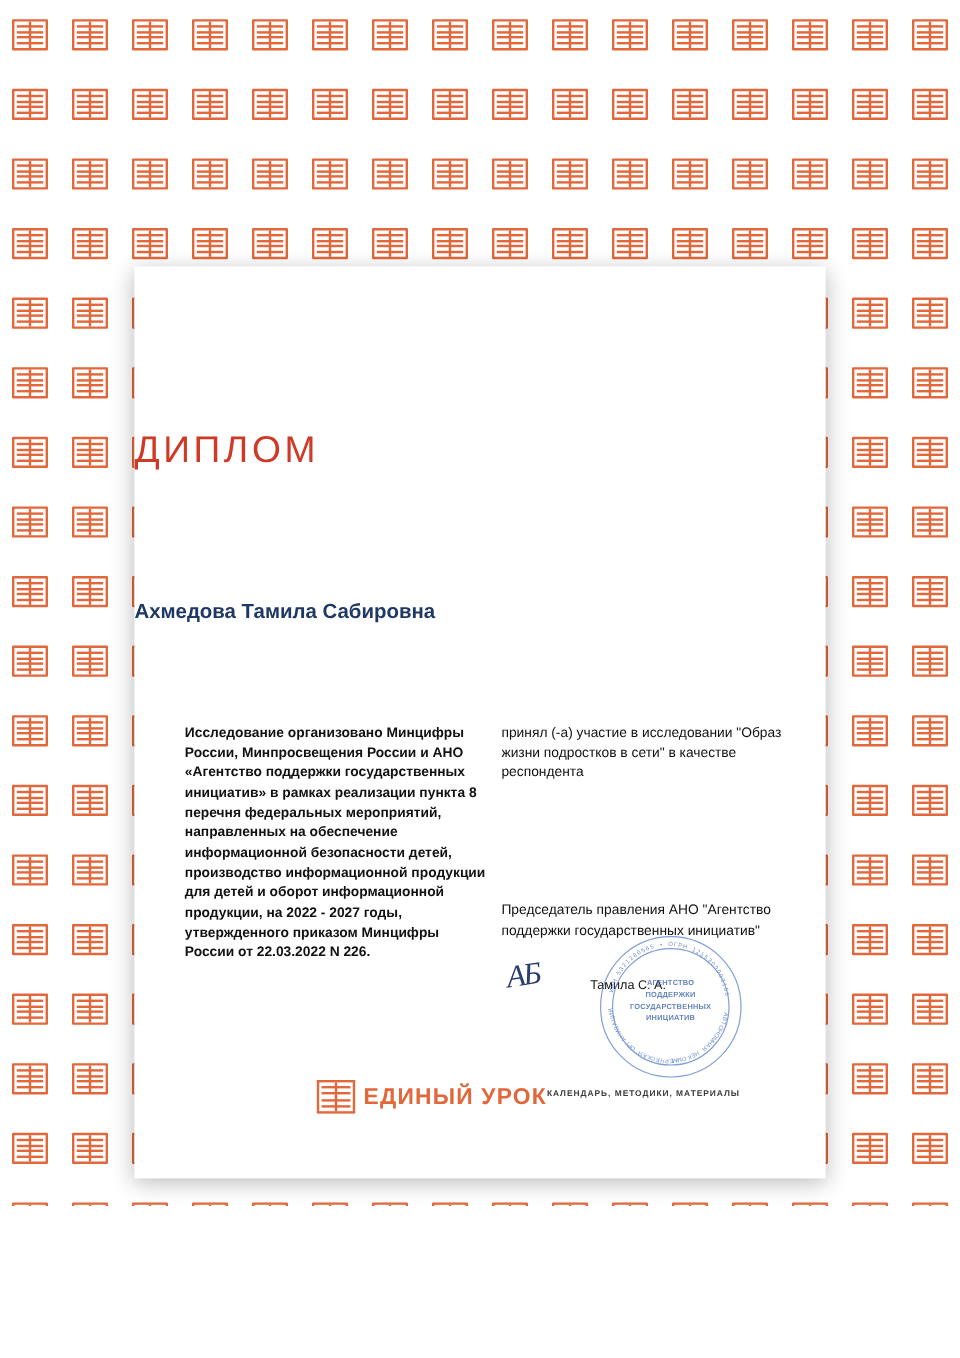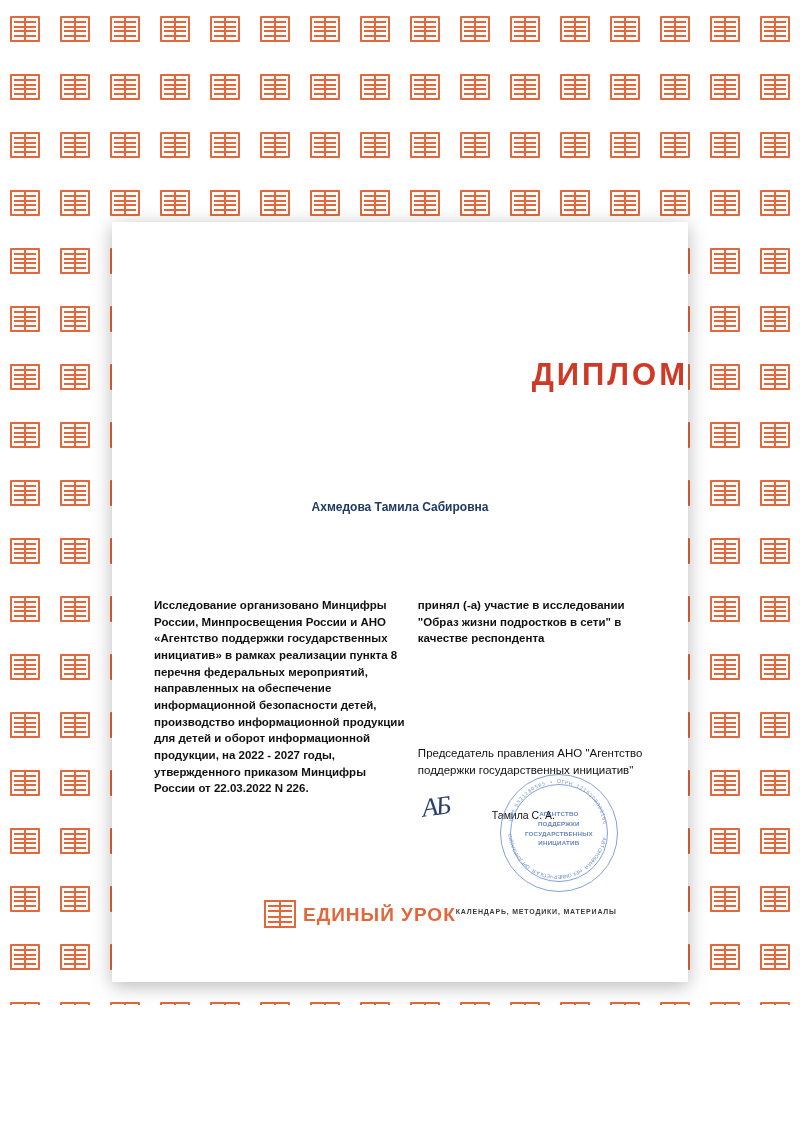--- a/index.html
+++ b/index.html
@@ -82,32 +82,32 @@
     left: 112px;
     top: 222px;
     width: 576px;
     height: 760px;
     background: #ffffff;
     box-shadow: 0 4px 18px rgba(0,0,0,0.28);
     box-sizing: border-box;
   }
 
   .cert-title {
-    text-align: right;
+    text-align: left;
     color: #cf3a27;
     font-size: 31px;
-    font-weight: bold;
+    font-weight: normal;
     letter-spacing: 3px;
     margin-top: 135px;
   }
 
   .cert-name {
-    text-align: center;
+    text-align: left;
     color: #1f3864;
-    font-size: 12px;
+    font-size: 17px;
     font-weight: bold;
     margin-top: 107px;
   }
 
   .cert-body {
     display: flex;
     margin-top: 83px;
     padding-left: 42px;
     padding-right: 30px;
     box-sizing: border-box;
@@ -120,21 +120,21 @@
     line-height: 1.45;
   }
   .cert-col-right {
     width: 246px;
     margin-left: 12px;
     font-size: 11.5px;
     color: #111111;
     line-height: 1.45;
     position: relative;
   }
-  .cert-col-right .resp-block { margin-top: 0; font-weight: bold; }
+  .cert-col-right .resp-block { margin-top: 0; }
   .cert-col-right .chair-block { margin-top: 98px; }
 
   
   .sign-area {
     position: relative;
     height: 110px;
     margin-top: 6px;
   }
   .signature {
     position: absolute;

